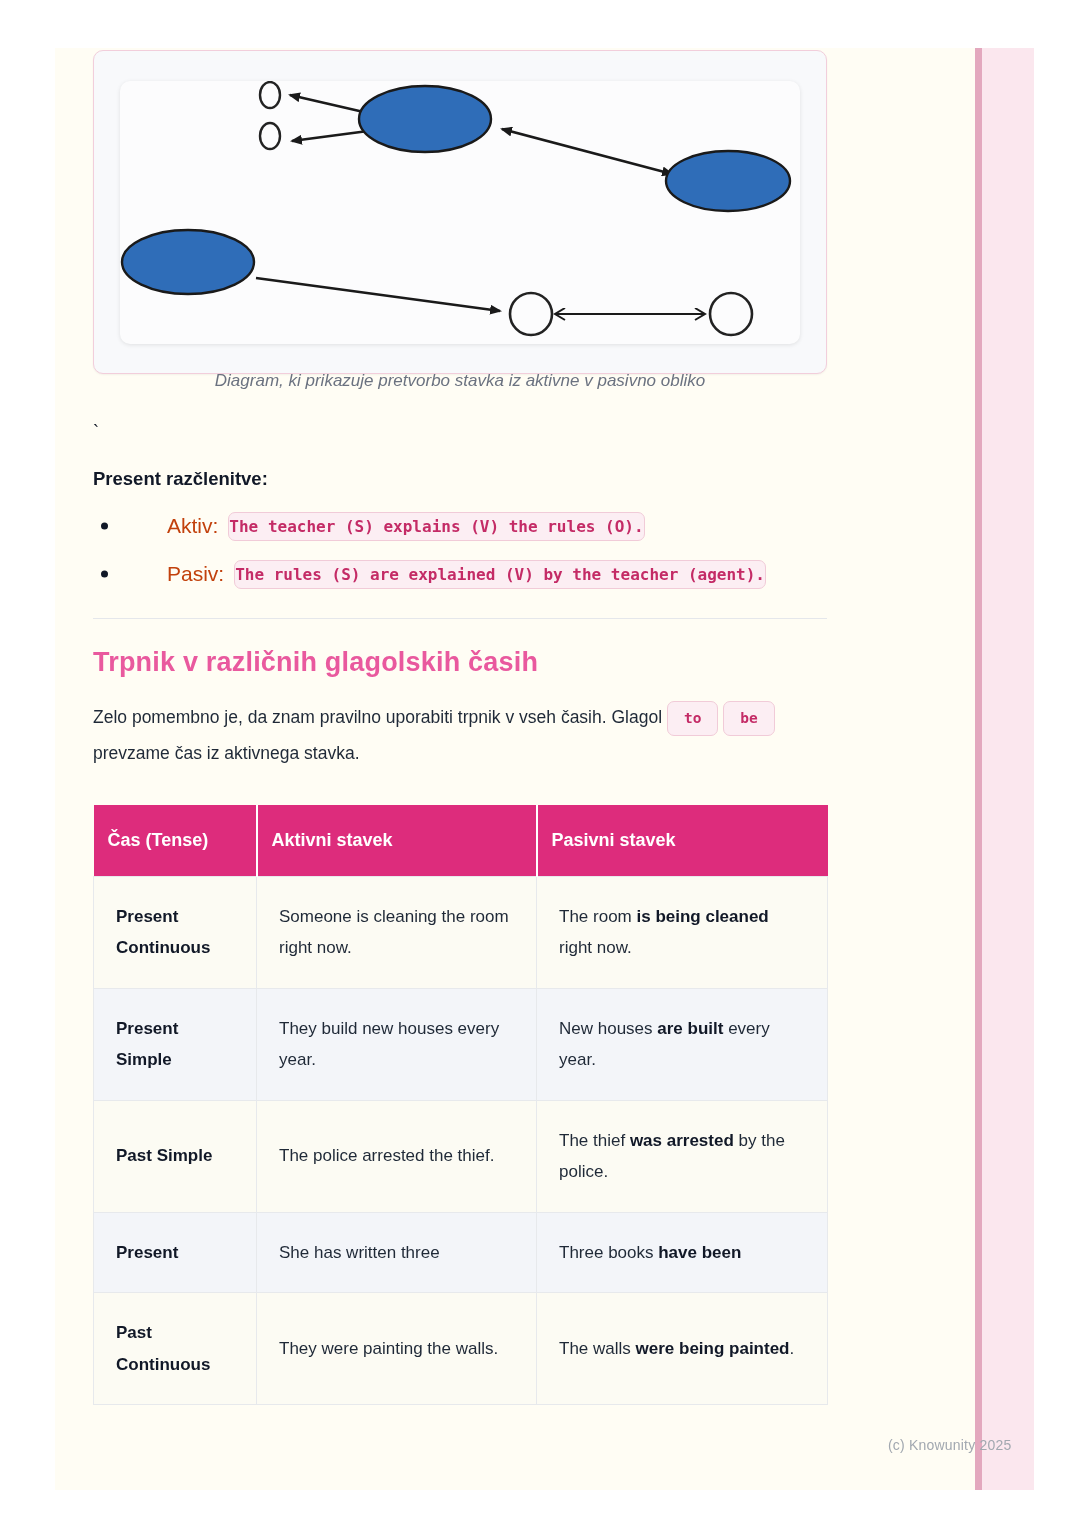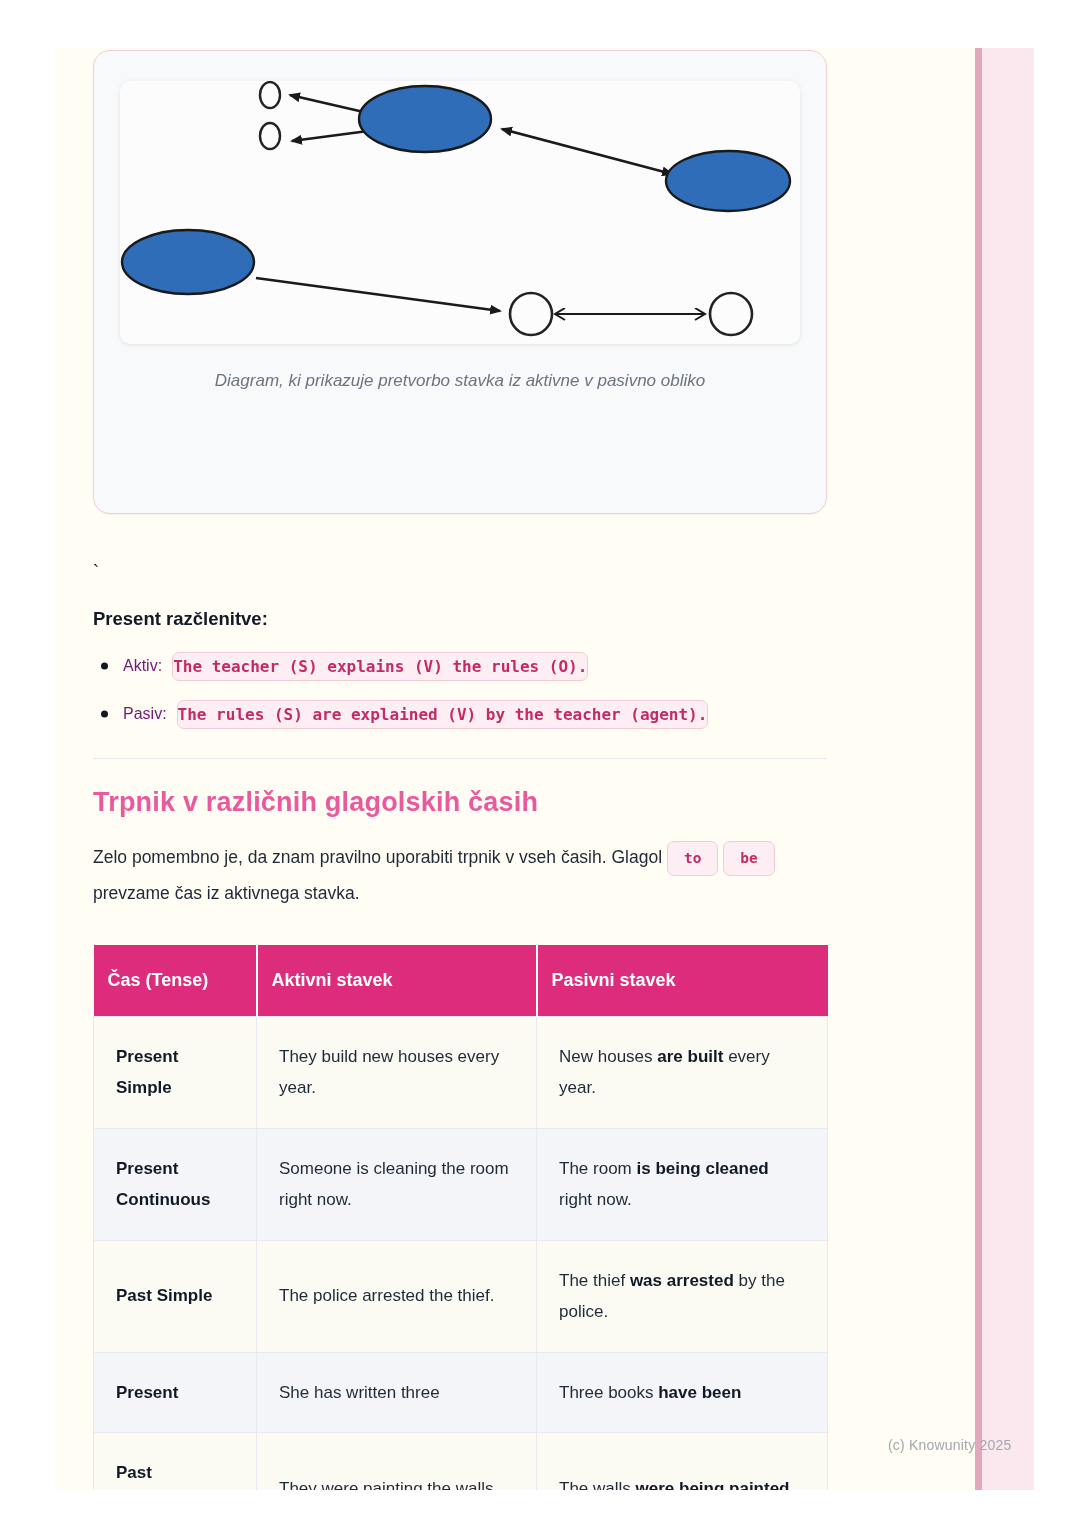--- a/index.html
+++ b/index.html
@@ -24,38 +24,38 @@
   .content-bg{position:absolute;left:55px;top:48px;width:920px;height:1442px;
               background:var(--content-bg);overflow:hidden;}
   .sidebar-accent{position:absolute;left:975px;top:48px;width:59px;height:1442px;
               background:var(--sidebar-bg);border-left:7px solid var(--sidebar-stripe);}
   .footer-note{position:absolute;left:888px;top:1437px;z-index:5;
               color:#A2A8B0;font-size:14px;letter-spacing:.2px;}
 
   .doc{position:absolute;left:38px;top:0;width:734px;}
 
   
-  .figure-card{margin-top:2px;height:464px;background:#F8F9FB;
-               border:1px solid var(--card-border);border-radius:17px;
+  .figure-card{margin-top:2px;height:324px;background:#F8F9FB;
+               border:1px solid var(--card-border);border-radius:10px;
                box-shadow:0 1px 2px rgba(0,0,0,.05);}
   .figure-panel{margin:30px auto 0;width:680px;height:263px;background:#FCFCFD;
                 border-radius:10px;box-shadow:0 1px 4px rgba(0,0,0,.10);}
   .figure-caption{margin-top:27px;text-align:center;font-style:italic;
                   color:#6B7280;font-size:17px;}
 
   .stray-backtick{margin-top:48px;height:22px;font-size:18px;color:#111827;}
 
   .example-heading{margin-top:24px;font-size:18.5px;font-weight:bold;color:#111827;}
 
   .example-list{margin-top:18px;list-style:none;}
   .example-list li{position:relative;padding-left:30px;margin-bottom:12px;
                    height:36px;display:flex;align-items:center;}
   .example-list li .bullet{position:absolute;left:8px;top:50%;transform:translateY(-50%);
                    width:7px;height:7px;border-radius:50%;background:#111827;}
-  .example-label{font-size:16px;color:#701a75;margin-right:10px;white-space:nowrap;}
+  .example-label{font-size:21px;color:#c2410c;margin-right:10px;white-space:nowrap;margin-left:44px;}
   .code-chip{display:inline-block;padding:4px 0;background:var(--code-bg);
              border:1px solid var(--code-border);border-radius:7px;
              font-family:"DejaVu Sans Mono","Liberation Mono",monospace;
              font-weight:bold;font-size:16px;color:var(--code-text);white-space:nowrap;}
   .code-chip.inline{padding:2px 16px;font-size:14.5px;vertical-align:baseline;}
 
   .divider{border:none;border-top:1px solid #E5E7EB;margin-top:26px;}
 
   .section-heading{margin-top:28px;font-size:27px;font-weight:bold;
                    color:var(--accent-pink);letter-spacing:.2px;}
@@ -156,30 +156,30 @@
           </colgroup>
         <thead>
           <tr>
             <th>Čas (Tense)</th>
             <th>Aktivni stavek</th>
             <th>Pasivni stavek</th>
           </tr>
         </thead>
         <tbody>
             <tr>
+              <td class="tense">Present Continuous</td>
+              <td><span>Someone is cleaning the room right now.</span></td>
+              <td><span>The room </span><strong>is being cleaned</strong><span> right now.</span></td>
+            </tr>
+            <tr>
               <td class="tense">Present Simple</td>
               <td><span>They build new houses every year.</span></td>
               <td><span>New houses </span><strong>are built</strong><span> every year.</span></td>
             </tr>
             <tr>
-              <td class="tense">Present Continuous</td>
-              <td><span>Someone is cleaning the room right now.</span></td>
-              <td><span>The room </span><strong>is being cleaned</strong><span> right now.</span></td>
-            </tr>
-            <tr>
               <td class="tense">Past Simple</td>
               <td><span>The police arrested the thief.</span></td>
               <td><span>The thief </span><strong>was arrested</strong><span> by the police.</span></td>
             </tr>
             <tr>
               <td class="tense">Present</td>
               <td><span>She has written three</span></td>
               <td><span>Three books </span><strong>have been</strong></td>
             </tr>
             <tr>

